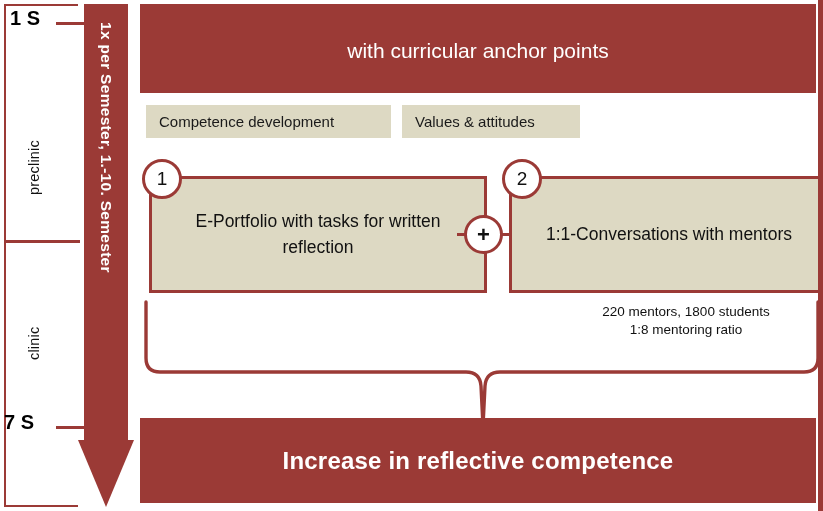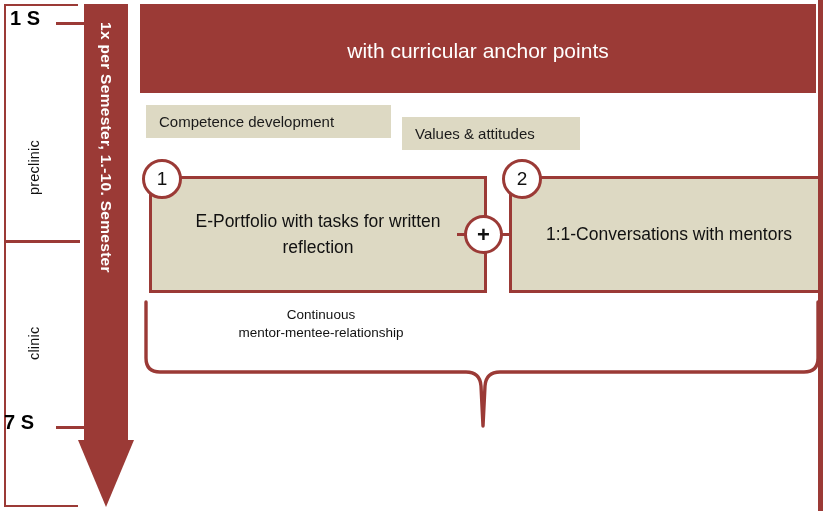--- a/index.html
+++ b/index.html
@@ -120,21 +120,21 @@
     color:#1a1a1a;
     font-size:15px;
     display:flex; align-items:center;
     padding:8px 13px;
     height:33px;
     box-sizing:border-box;
     white-space:nowrap;
   }
   .tag.t0{ width:245px; }
   .tag.t1{ width:177px; }
-  .tag.t2{ width:178px;margin-top:12px; }
+  .tag.t2{ width:178px; }
 
   
   .mbox{
     position:absolute;
     background:#DDD9C3;
     border:3px solid #9B3A36;
     box-sizing:border-box;
     display:flex; align-items:center; justify-content:center;
     text-align:center;
     color:#111111;
@@ -244,34 +244,37 @@
     <div class="mbox b0">E-Portfolio with tasks for written reflection</div>
     <div class="badge n0">1</div>
 
     <div class="mbox b1">1:1-Conversations with mentors</div>
     <div class="badge n1">2</div>
 
     <div class="plus-conn-l"></div>
     <div class="plus-conn-r"></div>
     <div class="plus-circle">+</div>
 
-    <div class="caption c0">Continuous
-mentor-mentee-relationship</div>
+    <div class="caption c1">220 mentors, 1800 students
+1:8 mentoring  ratio</div>
 
     <svg class="brace" viewBox="0 0 687 130" preserveAspectRatio="none">
       <path d="M 10,2
                L 10,58
                Q 10,72 24,72
                L 330,72
                Q 344,72 345,86
                L 347,126
                L 349,86
                Q 350,72 364,72
                L 668,72
                Q 682,72 682,58
                L 682,2" fill="none" stroke="#9B3A36" stroke-width="3.4" stroke-linecap="round" stroke-linejoin="round"></path>
     </svg>
 
+    <div class="footer-bar">
+      <span>Increase in reflective competence</span>
+    </div>
 
   </div>
 
   <div class="frame-right"></div>
 </div>
 
 </body></html>

